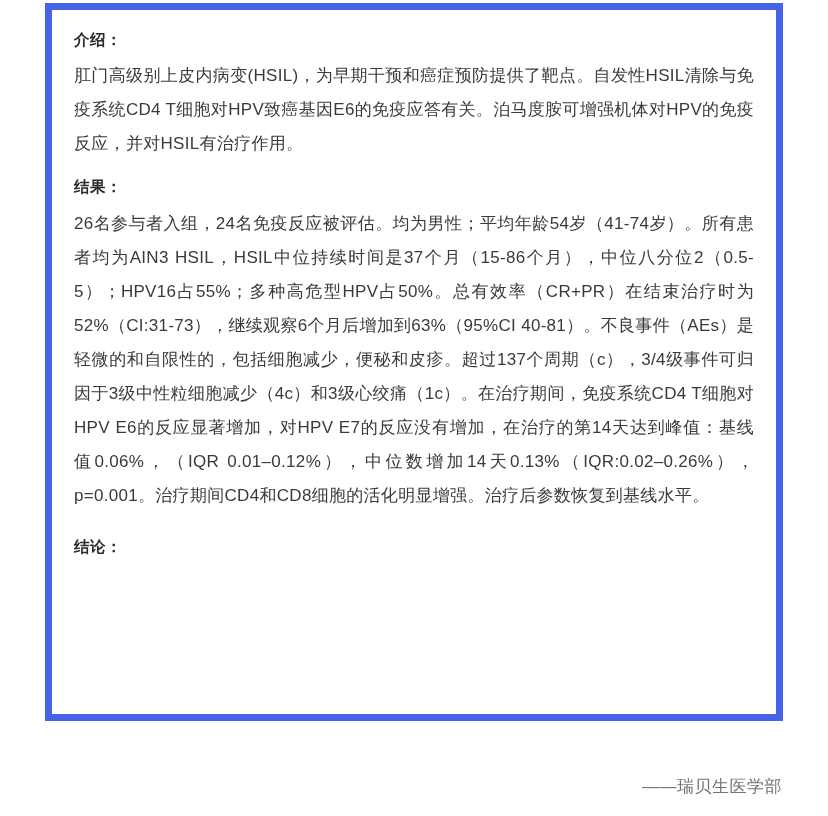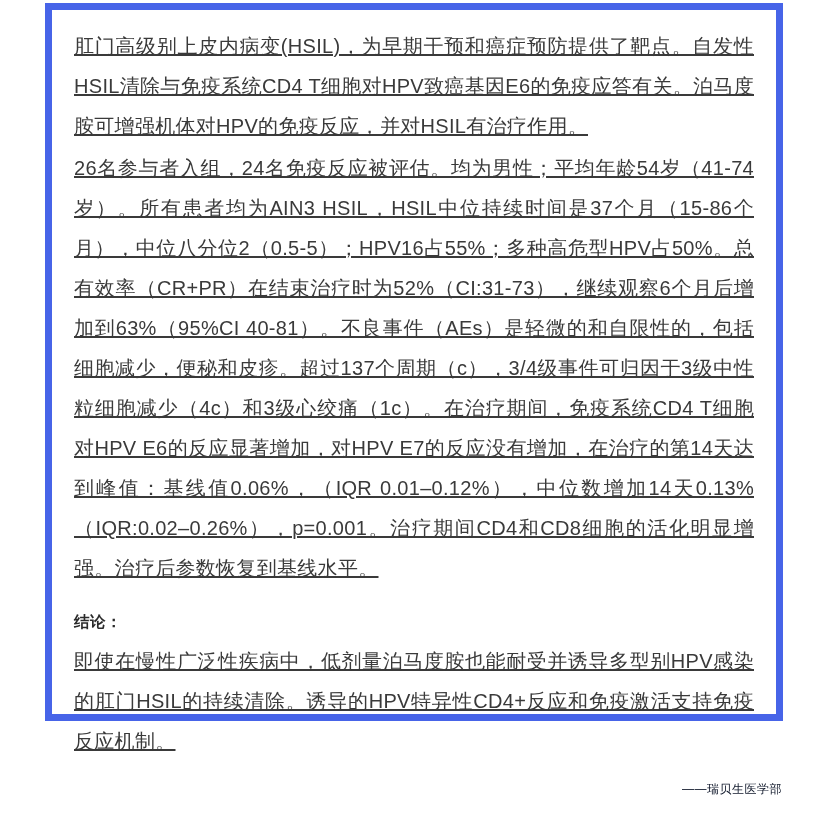--- a/index.html
+++ b/index.html
@@ -43,62 +43,62 @@
     font-weight: bold;
     color: #2b2b2b;
     letter-spacing: 0.5px;
     margin: 14px 0 8px 0;
     line-height: 1.5;
   }
   .section:first-child .section-heading {
     margin-top: 2px;
   }
   .section-body {
-    font-size: 20px;
+    font-size: 17px;
     color: #3a3a3a;
     line-height: 2.0;
     text-align: justify;
     text-justify: inter-ideograph;
     letter-spacing: 0.3px;
-    text-decoration: underline;
   }
   .gap-before {
     margin-top: 22px;
   }
   .signature {
     position: absolute;
     right: 46px;
     bottom: 18px;
-    font-size: 12px;
-    color: #0f172a;
+    font-size: 17px;
+    color: #737373;
     letter-spacing: 0.5px;
   }
 </style>
 </head>
 <body>
 
 <div class="page">
 
   <div class="card">
     <div class="card-inner">
 
       <div class="section">
+        <div class="section-heading">介绍：</div>
         <div class="section-body">肛门高级别上皮内病变(HSIL)，为早期干预和癌症预防提供了靶点。自发性HSIL清除与免疫系统CD4 T细胞对HPV致癌基因E6的免疫应答有关。泊马度胺可增强机体对HPV的免疫反应，并对HSIL有治疗作用。</div>
       </div>
 
       <div class="section">
       </div>
 
       <div class="section">
+        <div class="section-heading">结果：</div>
         <div class="section-body">26名参与者入组，24名免疫反应被评估。均为男性；平均年龄54岁（41-74岁）。所有患者均为AIN3 HSIL，HSIL中位持续时间是37个月（15-86个月），中位八分位2（0.5-5）；HPV16占55%；多种高危型HPV占50%。总有效率（CR+PR）在结束治疗时为52%（CI:31-73），继续观察6个月后增加到63%（95%CI 40-81）。不良事件（AEs）是轻微的和自限性的，包括细胞减少，便秘和皮疹。超过137个周期（c），3/4级事件可归因于3级中性粒细胞减少（4c）和3级心绞痛（1c）。在治疗期间，免疫系统CD4 T细胞对HPV E6的反应显著增加，对HPV E7的反应没有增加，在治疗的第14天达到峰值：基线值0.06%，（IQR 0.01–0.12%），中位数增加14天0.13%（IQR:0.02–0.26%），p=0.001。治疗期间CD4和CD8细胞的活化明显增强。治疗后参数恢复到基线水平。</div>
       </div>
 
       <div class="section gap-before">
         <div class="section-heading">结论：</div>
-        <div class="section-body">即使在慢性广泛性疾病中，低剂量泊马度胺也能耐受并诱导多型别HPV感染的肛门HSIL的持续清除。诱导的HPV特异性CD4+反应和免疫激活支持免疫反应机制。</div>
       </div>
 
     </div>
   </div>
 
   <div class="signature">——瑞贝生医学部</div>
 
 </div>
 
 </body></html>

